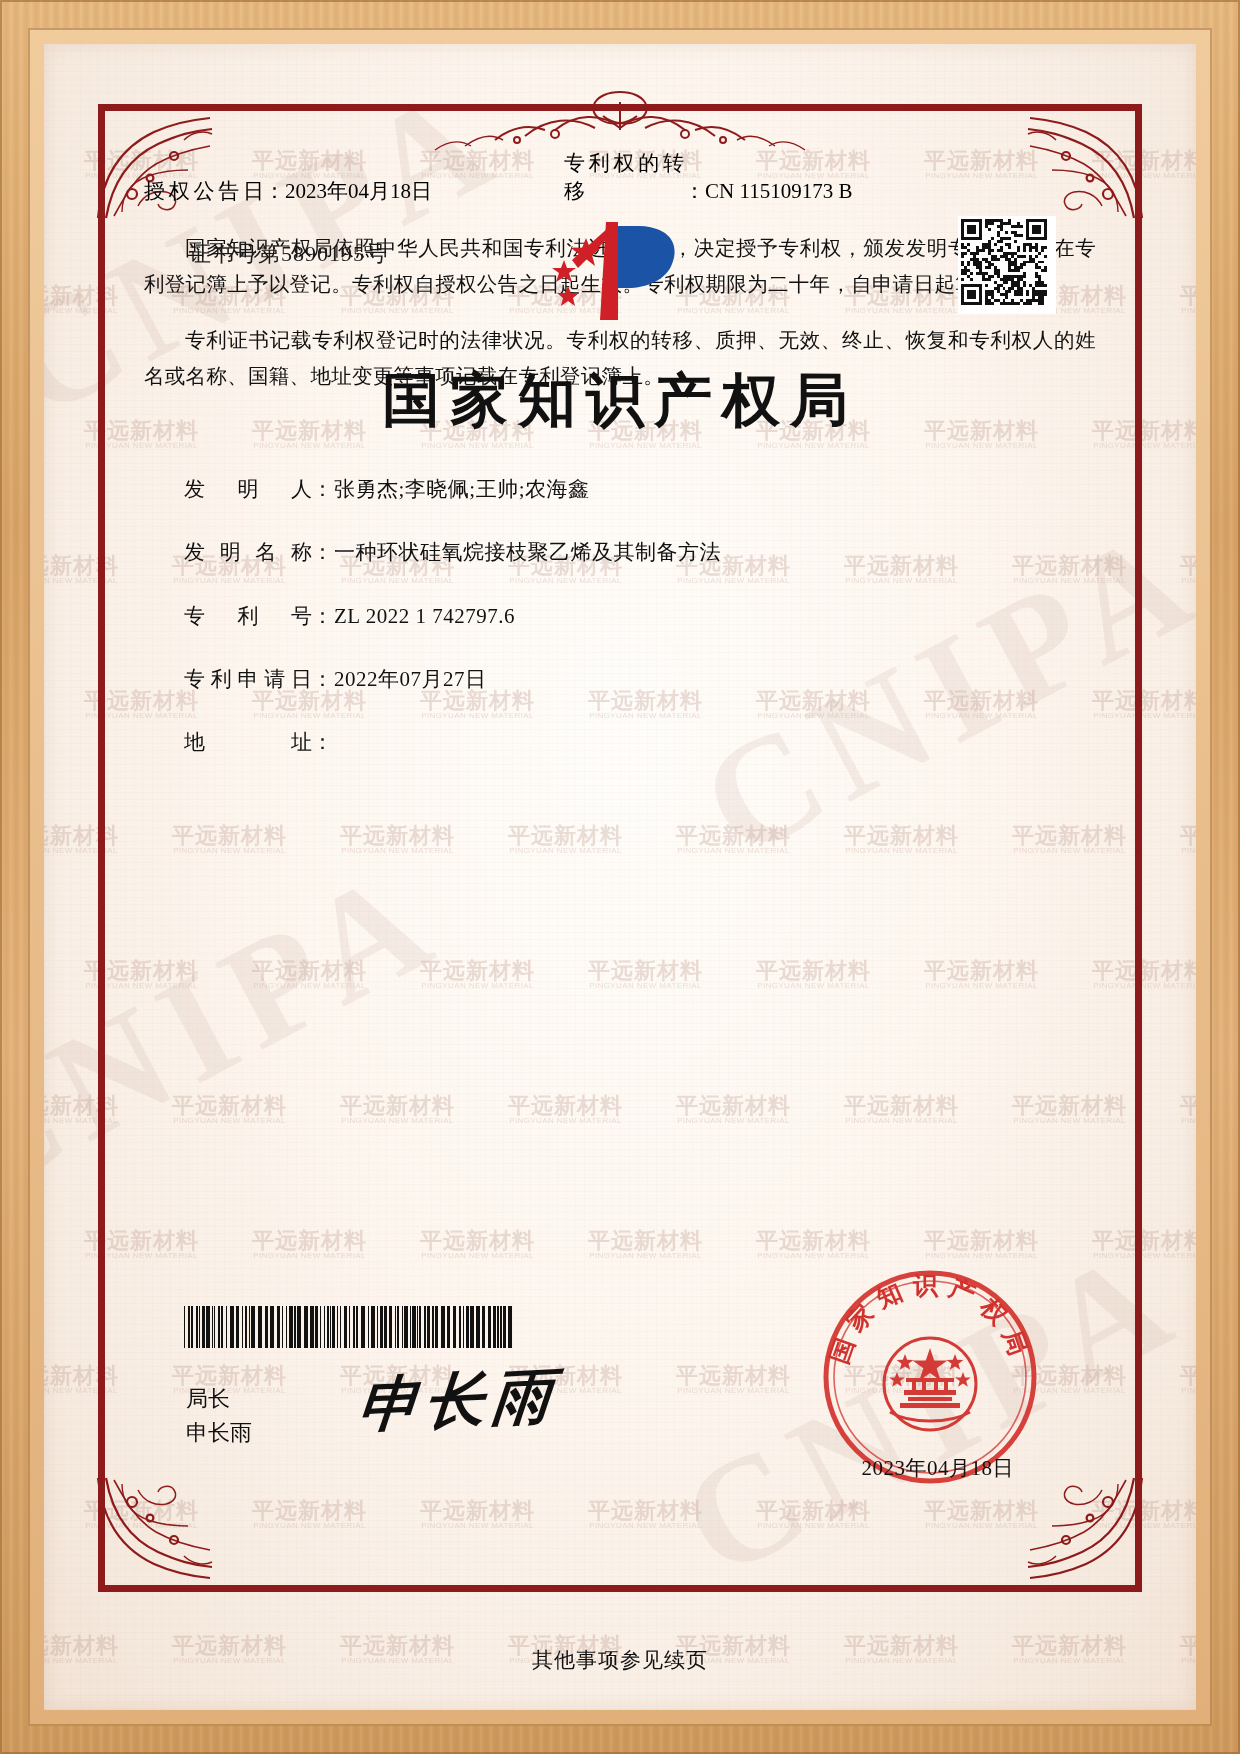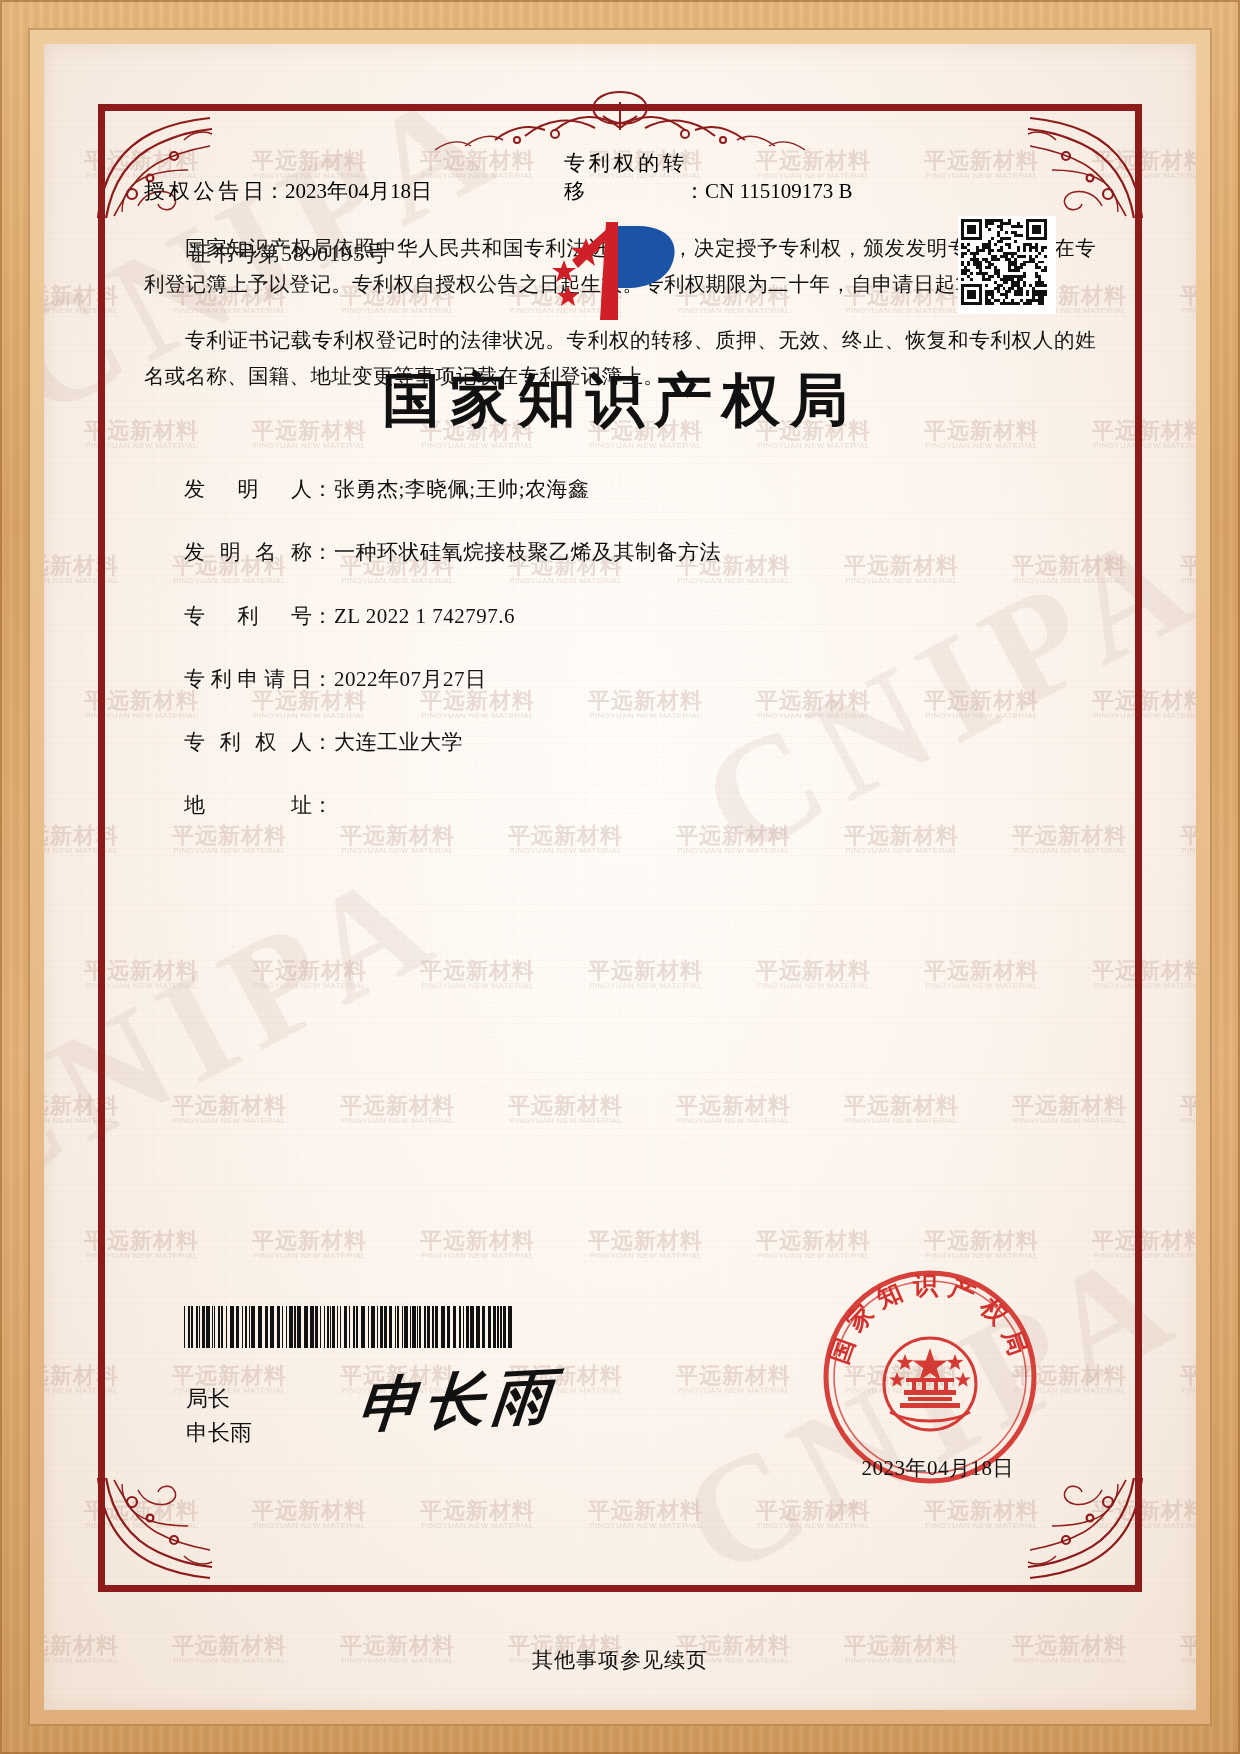--- a/index.html
+++ b/index.html
@@ -1229,24 +1229,20 @@
           </div>
           <div class="field-row">
             <div class="field-label"><span class="lbl-spread">专利号</span>：</div>
             <div class="field-value">ZL 2022 1 742797.6</div>
           </div>
           <div class="field-row">
             <div class="field-label"><span class="lbl-spread">专利申请日</span>：</div>
             <div class="field-value">2022年07月27日</div>
           </div>
           <div class="field-row">
-            <div class="field-label"><span class="lbl-spread">专利权人</span>：</div>
-            <div class="field-value">大连工业大学</div>
-          </div>
-          <div class="field-row">
             <div class="field-label"><span class="lbl-spread">地址</span>：</div>
           </div>
         </div>
 
       <div class="grant-row" style="margin-top:-6px;">
         <div class="grant-left">
           <span class="lbl-spread" style="width:120px;margin-top:29px;">授权公告日</span>：<span>2023年04月18日</span>
         </div>
         <div class="grant-right">
           <span class="lbl-spread" style="width:120px;">专利权的转移</span>：<span>CN 115109173 B</span>

